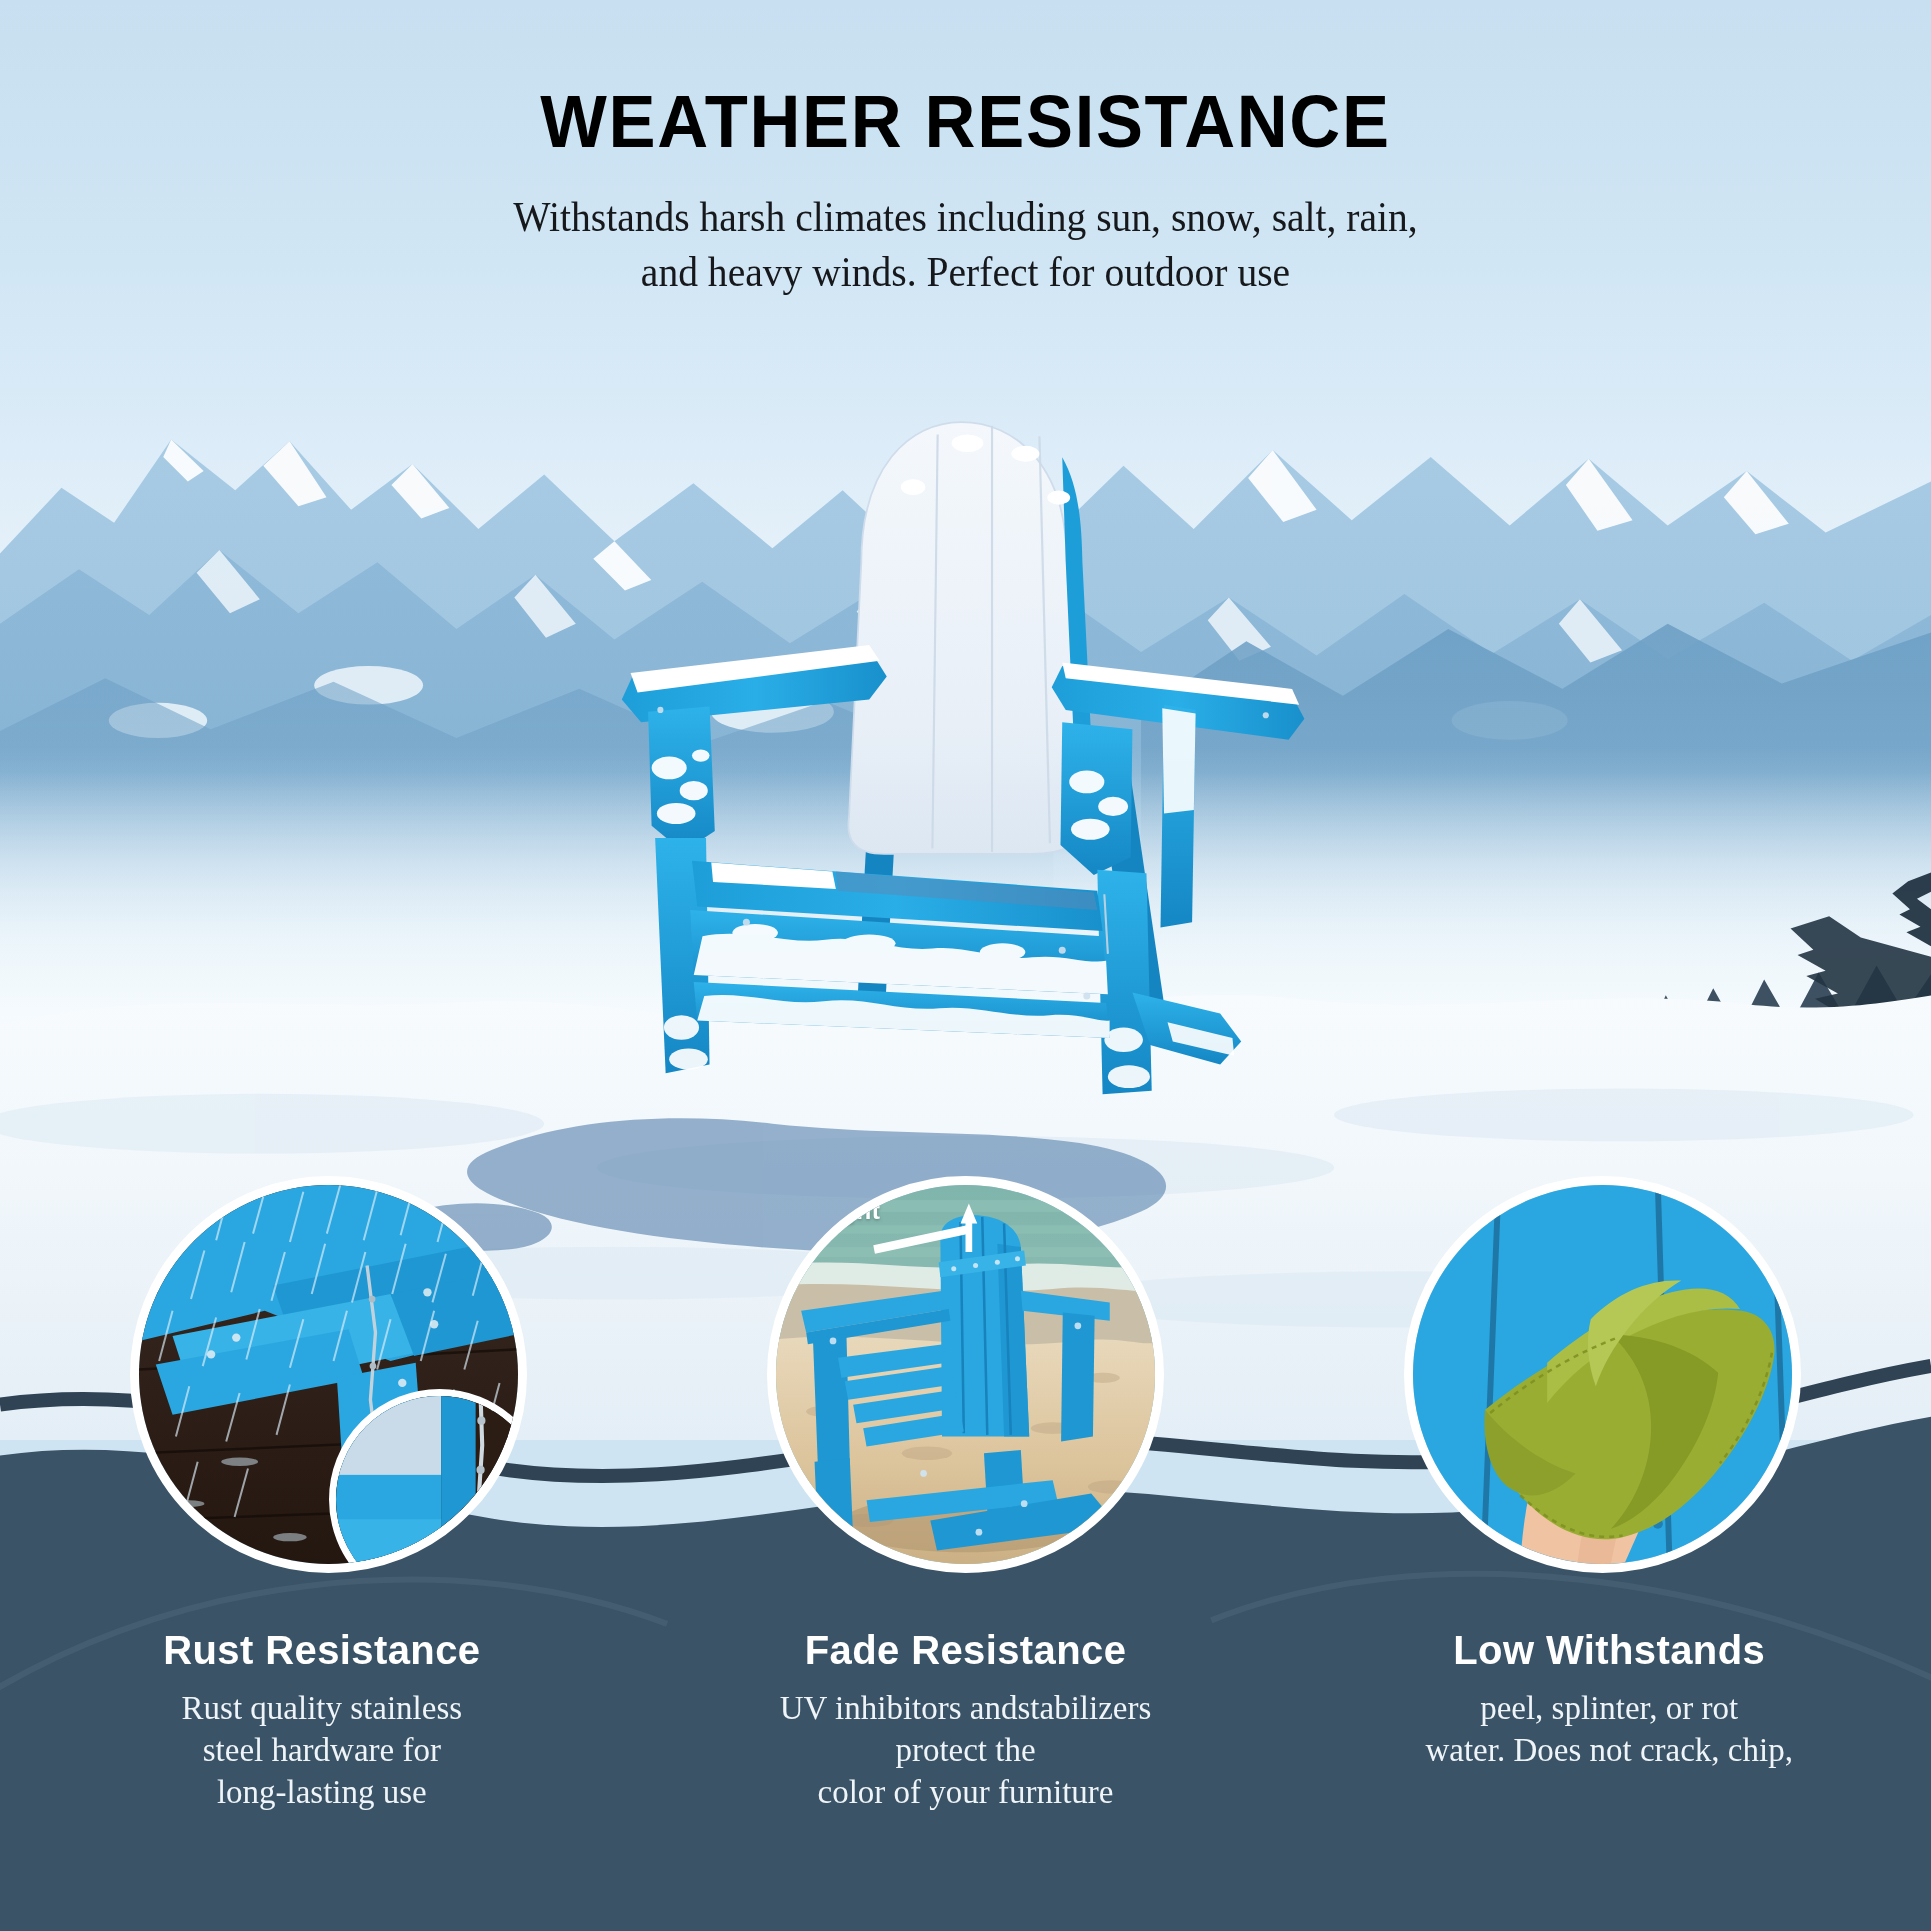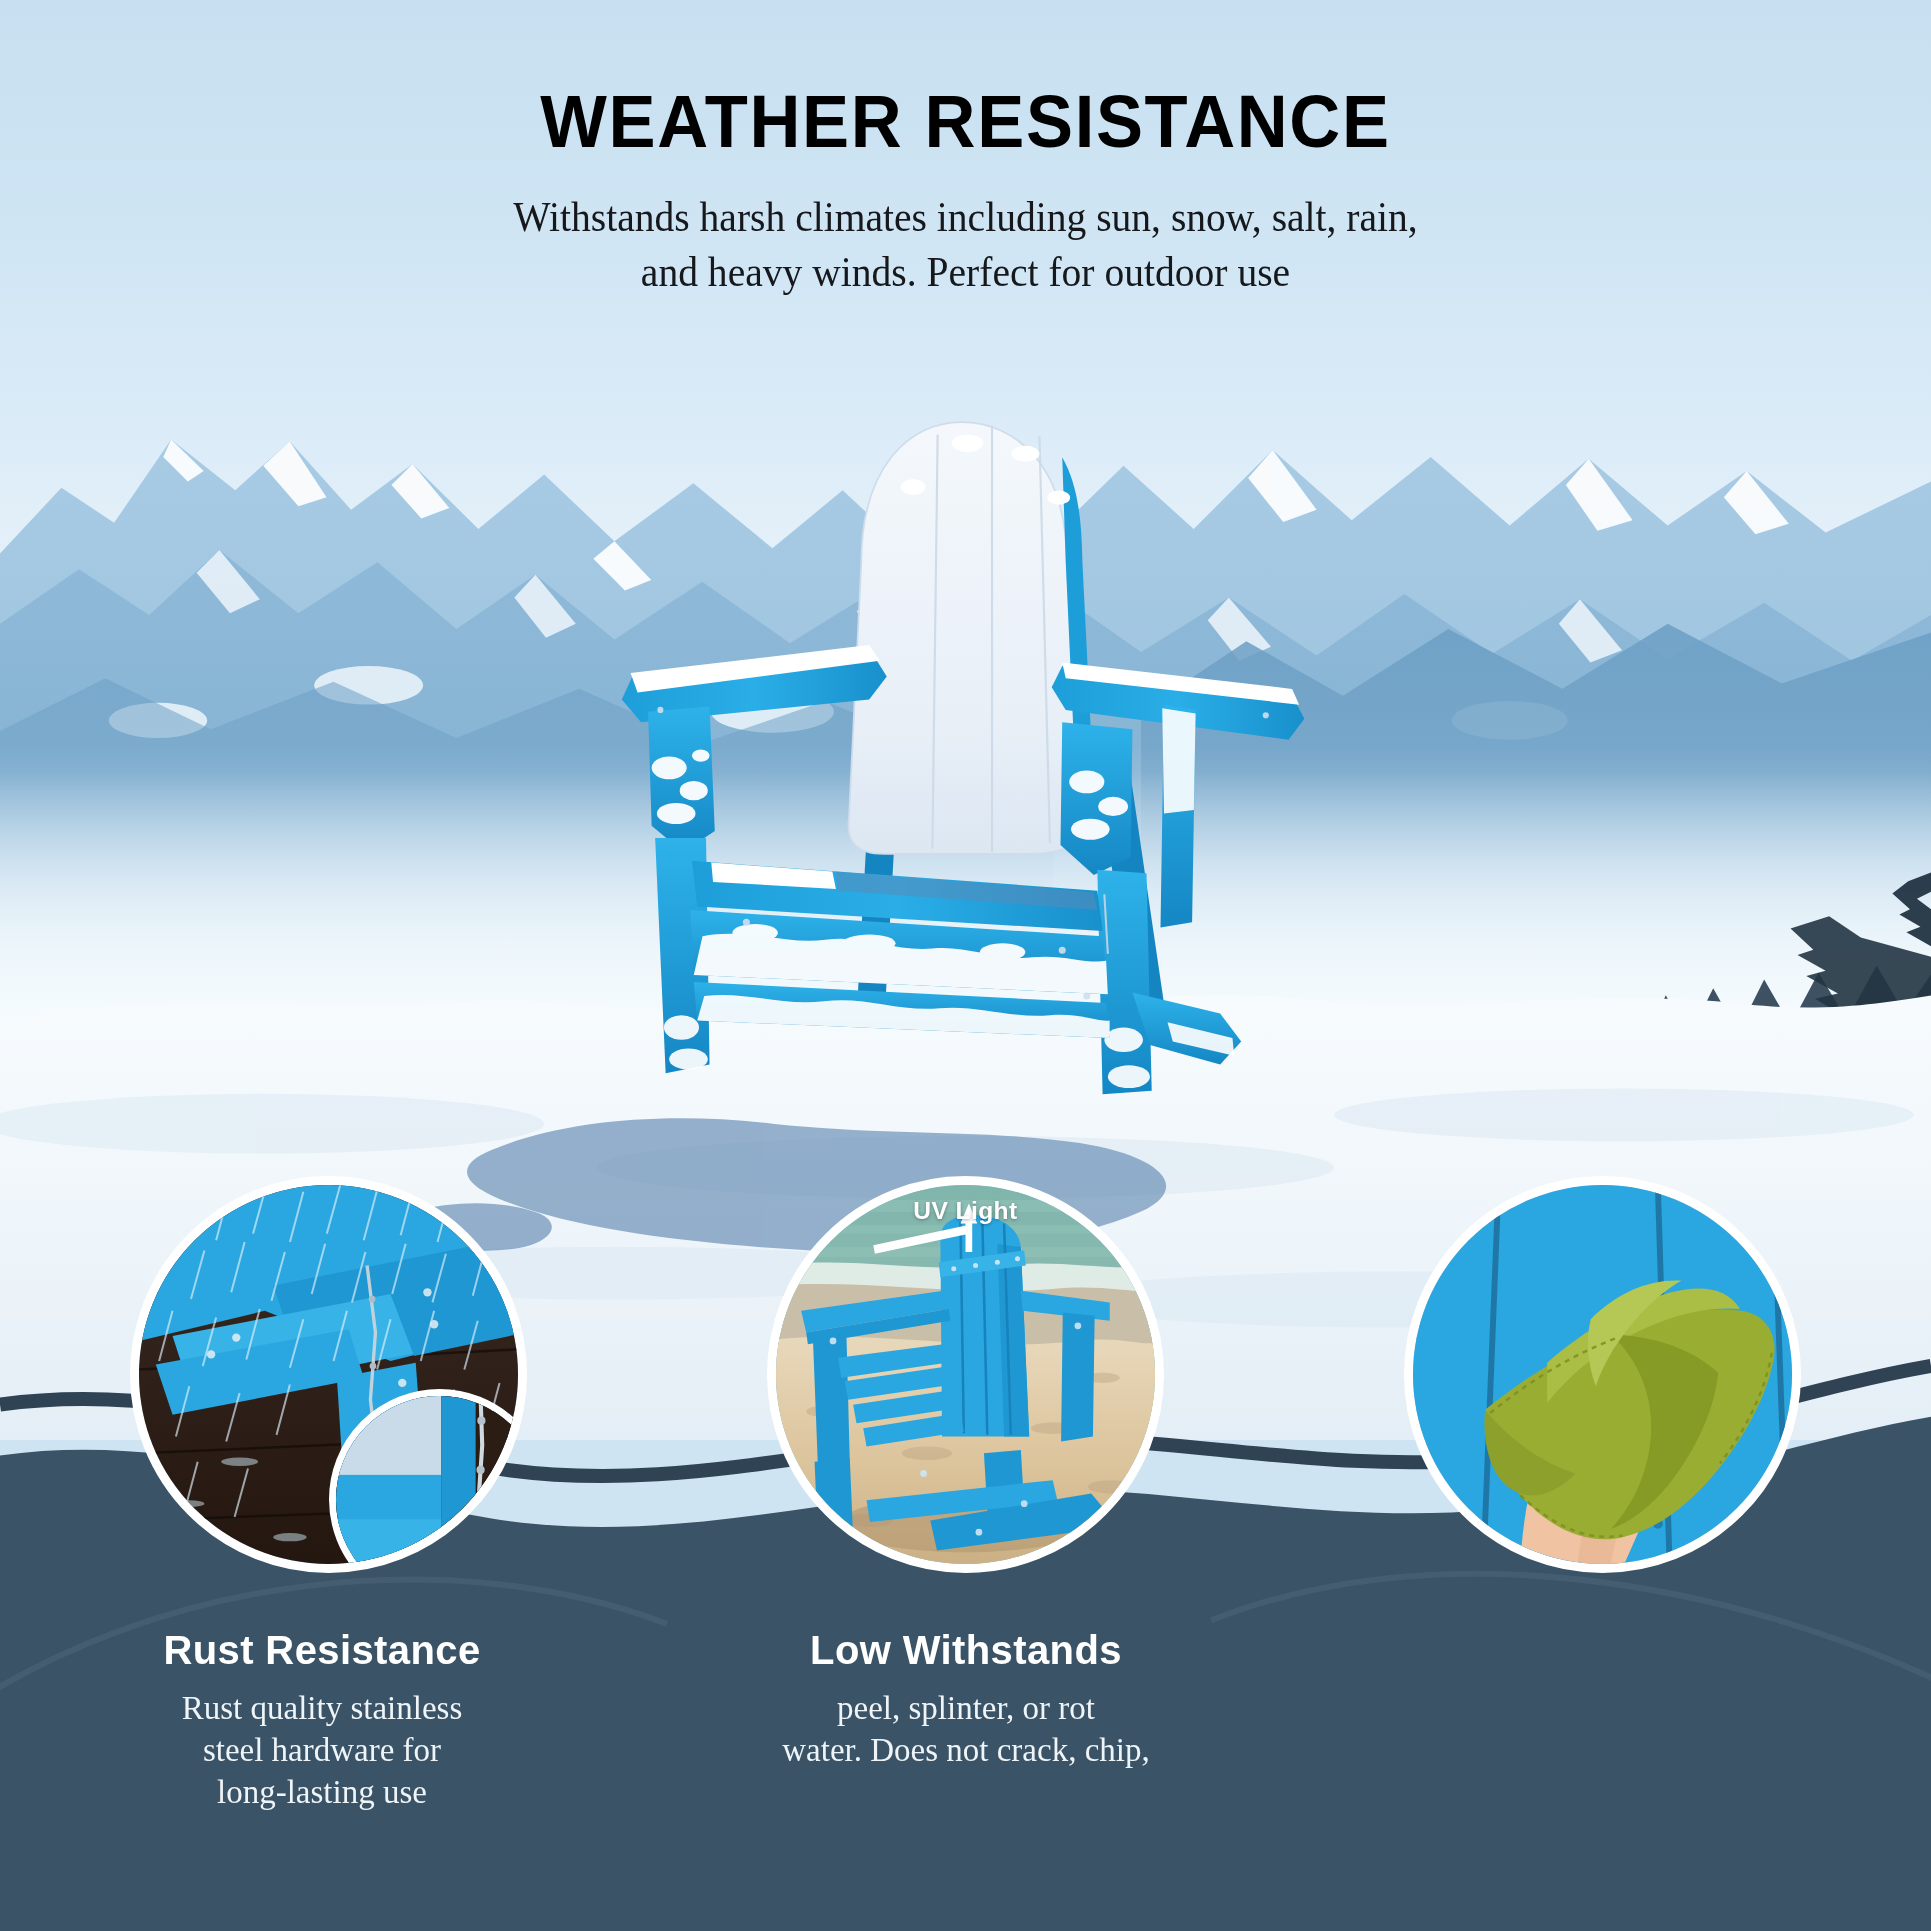--- a/index.html
+++ b/index.html
@@ -140,21 +140,21 @@
     border: 7px solid #ffffff;
     box-sizing: border-box;
     overflow: hidden;
     z-index: 31;
   }
 
   .uv-label {
     position: absolute;
     left: 0; top: 12.3px;
     width: 100%;
-    text-align: center;
+    text-align: left;
     color: #ffffff;
     font-family: "Liberation Sans", sans-serif;
     font-size: 24.6px;
     font-weight: bold;
     letter-spacing: 0.4px;
     text-shadow: 0 0.9px 3.5px rgba(0,0,0,0.35);
     z-index: 5;
   }
 
   
@@ -696,20 +696,28 @@
 
     <div class="caption-col">
       <div class="cap-title">Rust Resistance</div>
       <div class="cap-body">
         <span class="ln">Rust quality stainless</span>
         <span class="ln">steel hardware for</span>
         <span class="ln">long-lasting use</span>
       </div>
     </div>
 
+    <div class="caption-col">
+      <div class="cap-title">Fade Resistance</div>
+      <div class="cap-body">
+        <span class="ln">UV inhibitors andstabilizers</span>
+        <span class="ln">protect the</span>
+        <span class="ln">color of your furniture</span>
+      </div>
+    </div>
 
     <div class="caption-col">
       <div class="cap-title">Low Withstands</div>
       <div class="cap-body">
         <span class="ln">peel, splinter, or rot</span>
         <span class="ln">water. Does not crack, chip,</span>
       </div>
     </div>
   </div>
 

